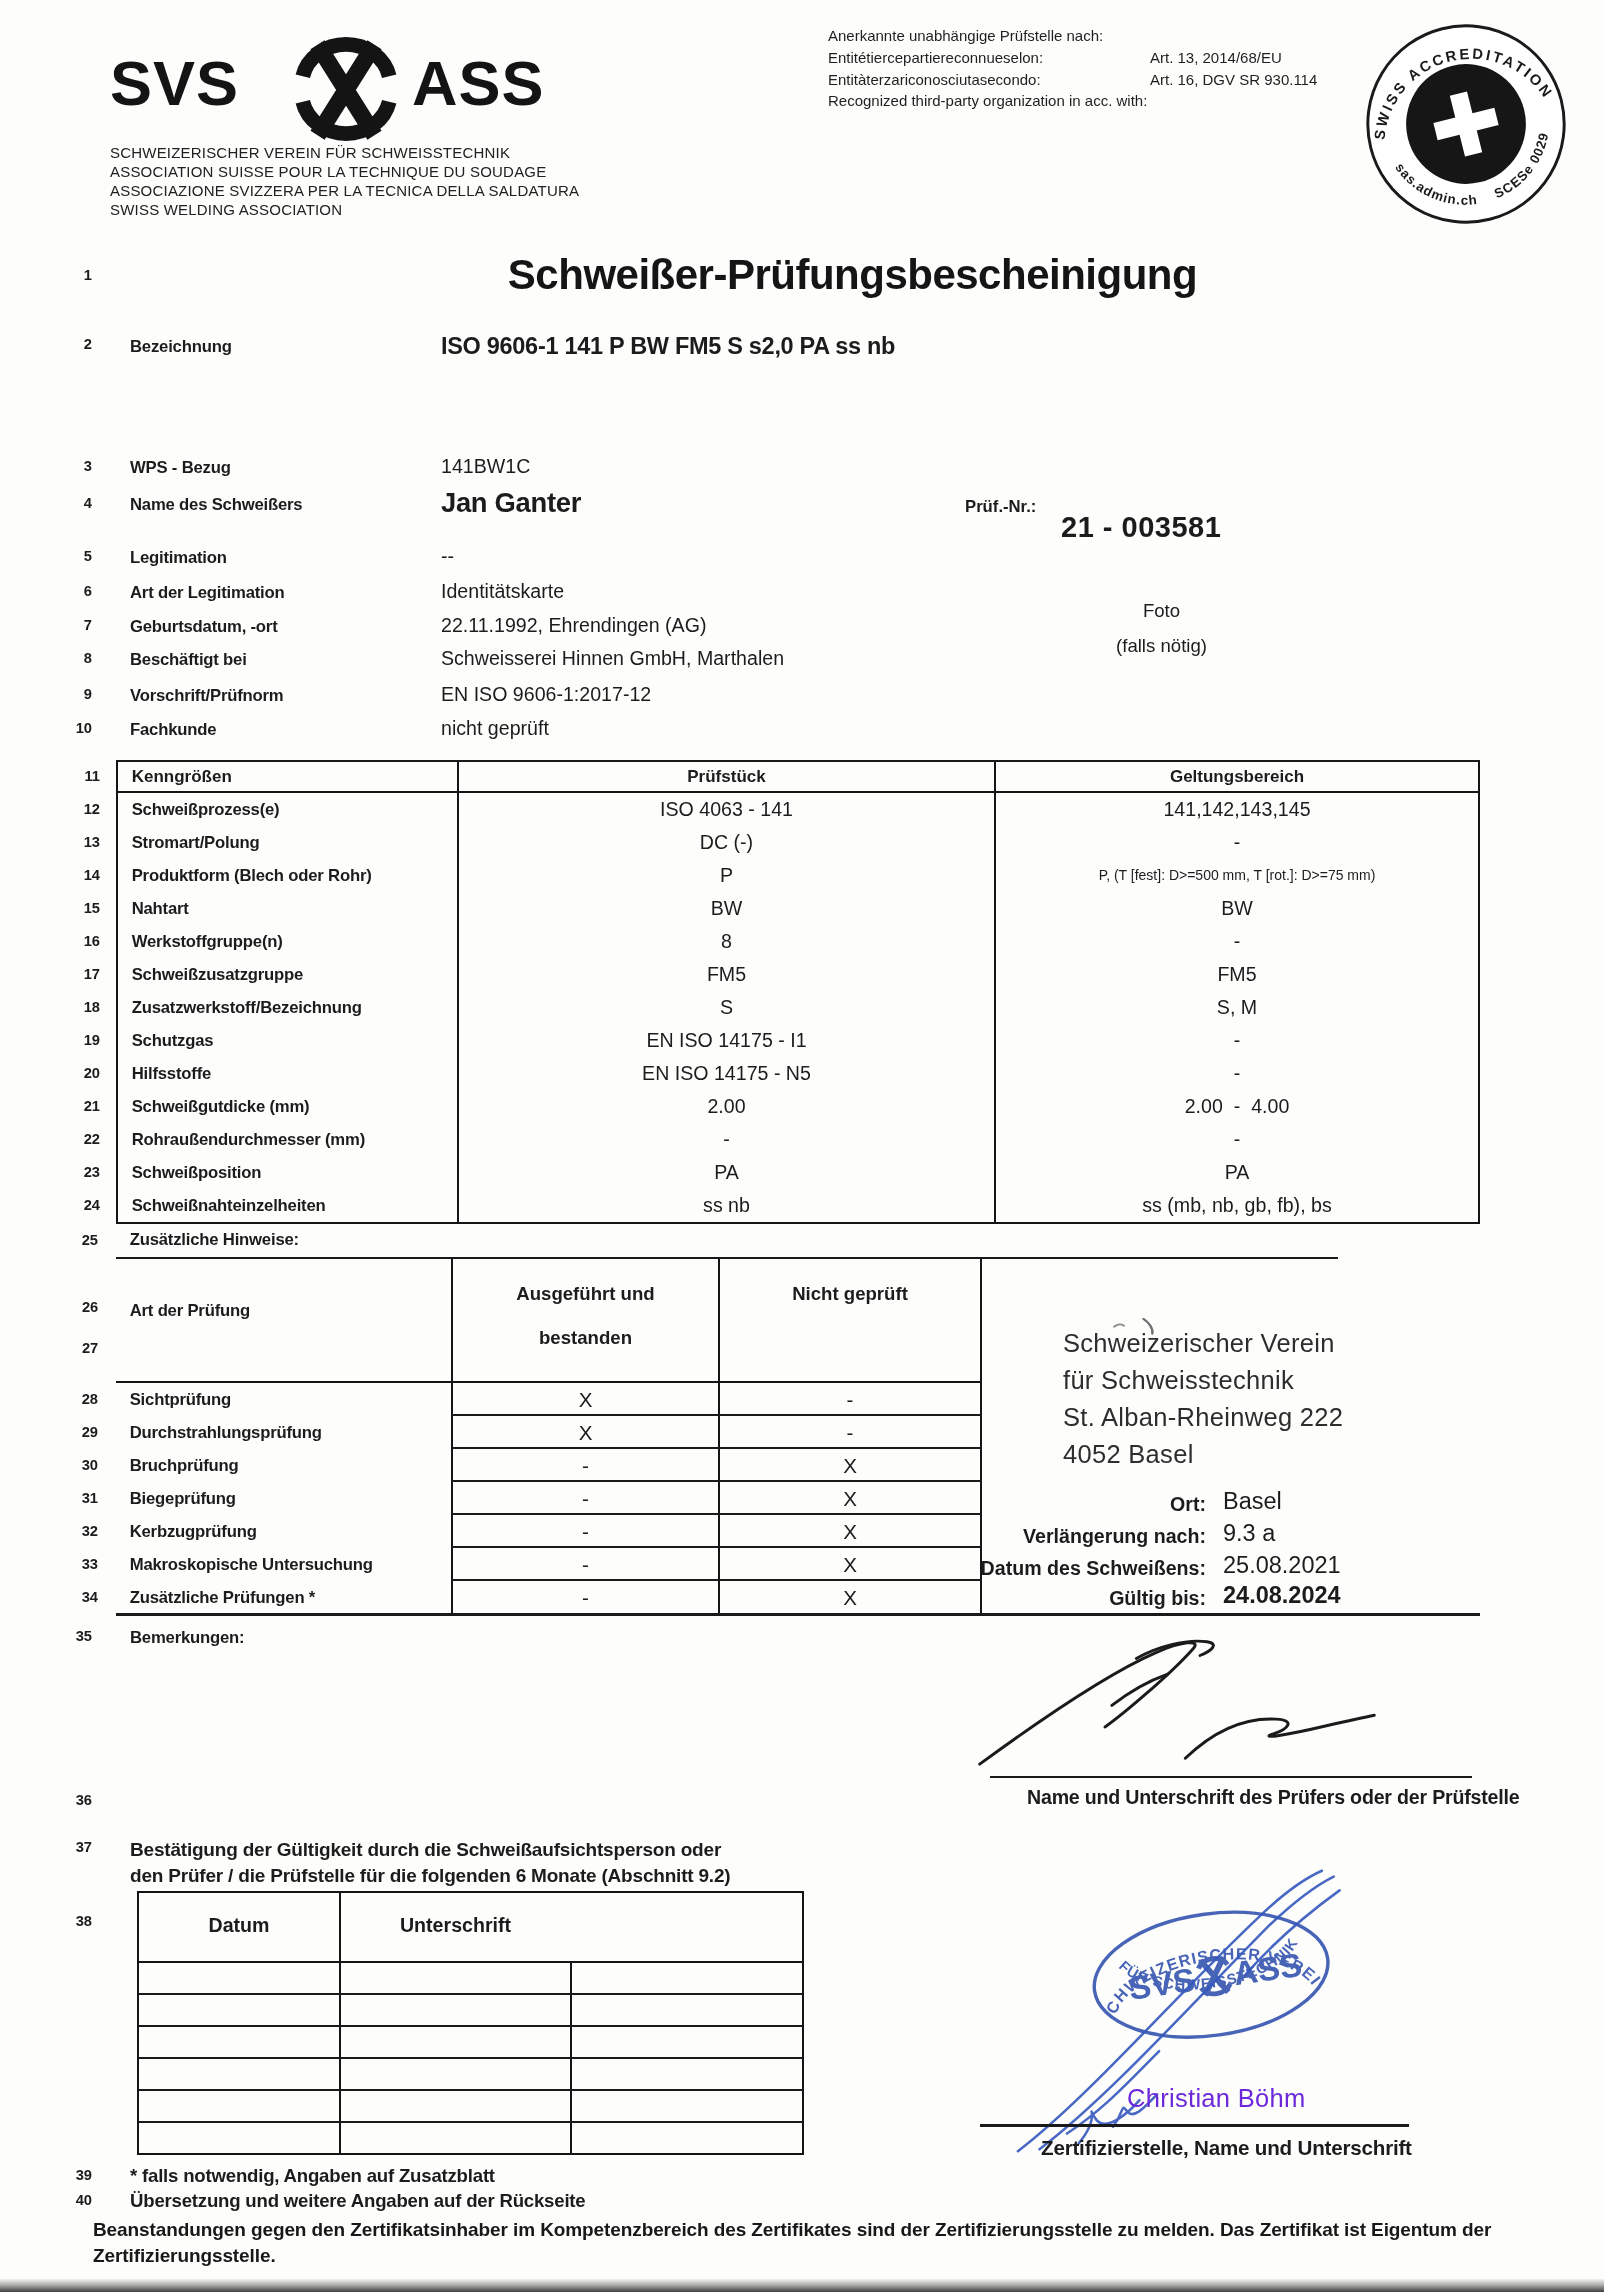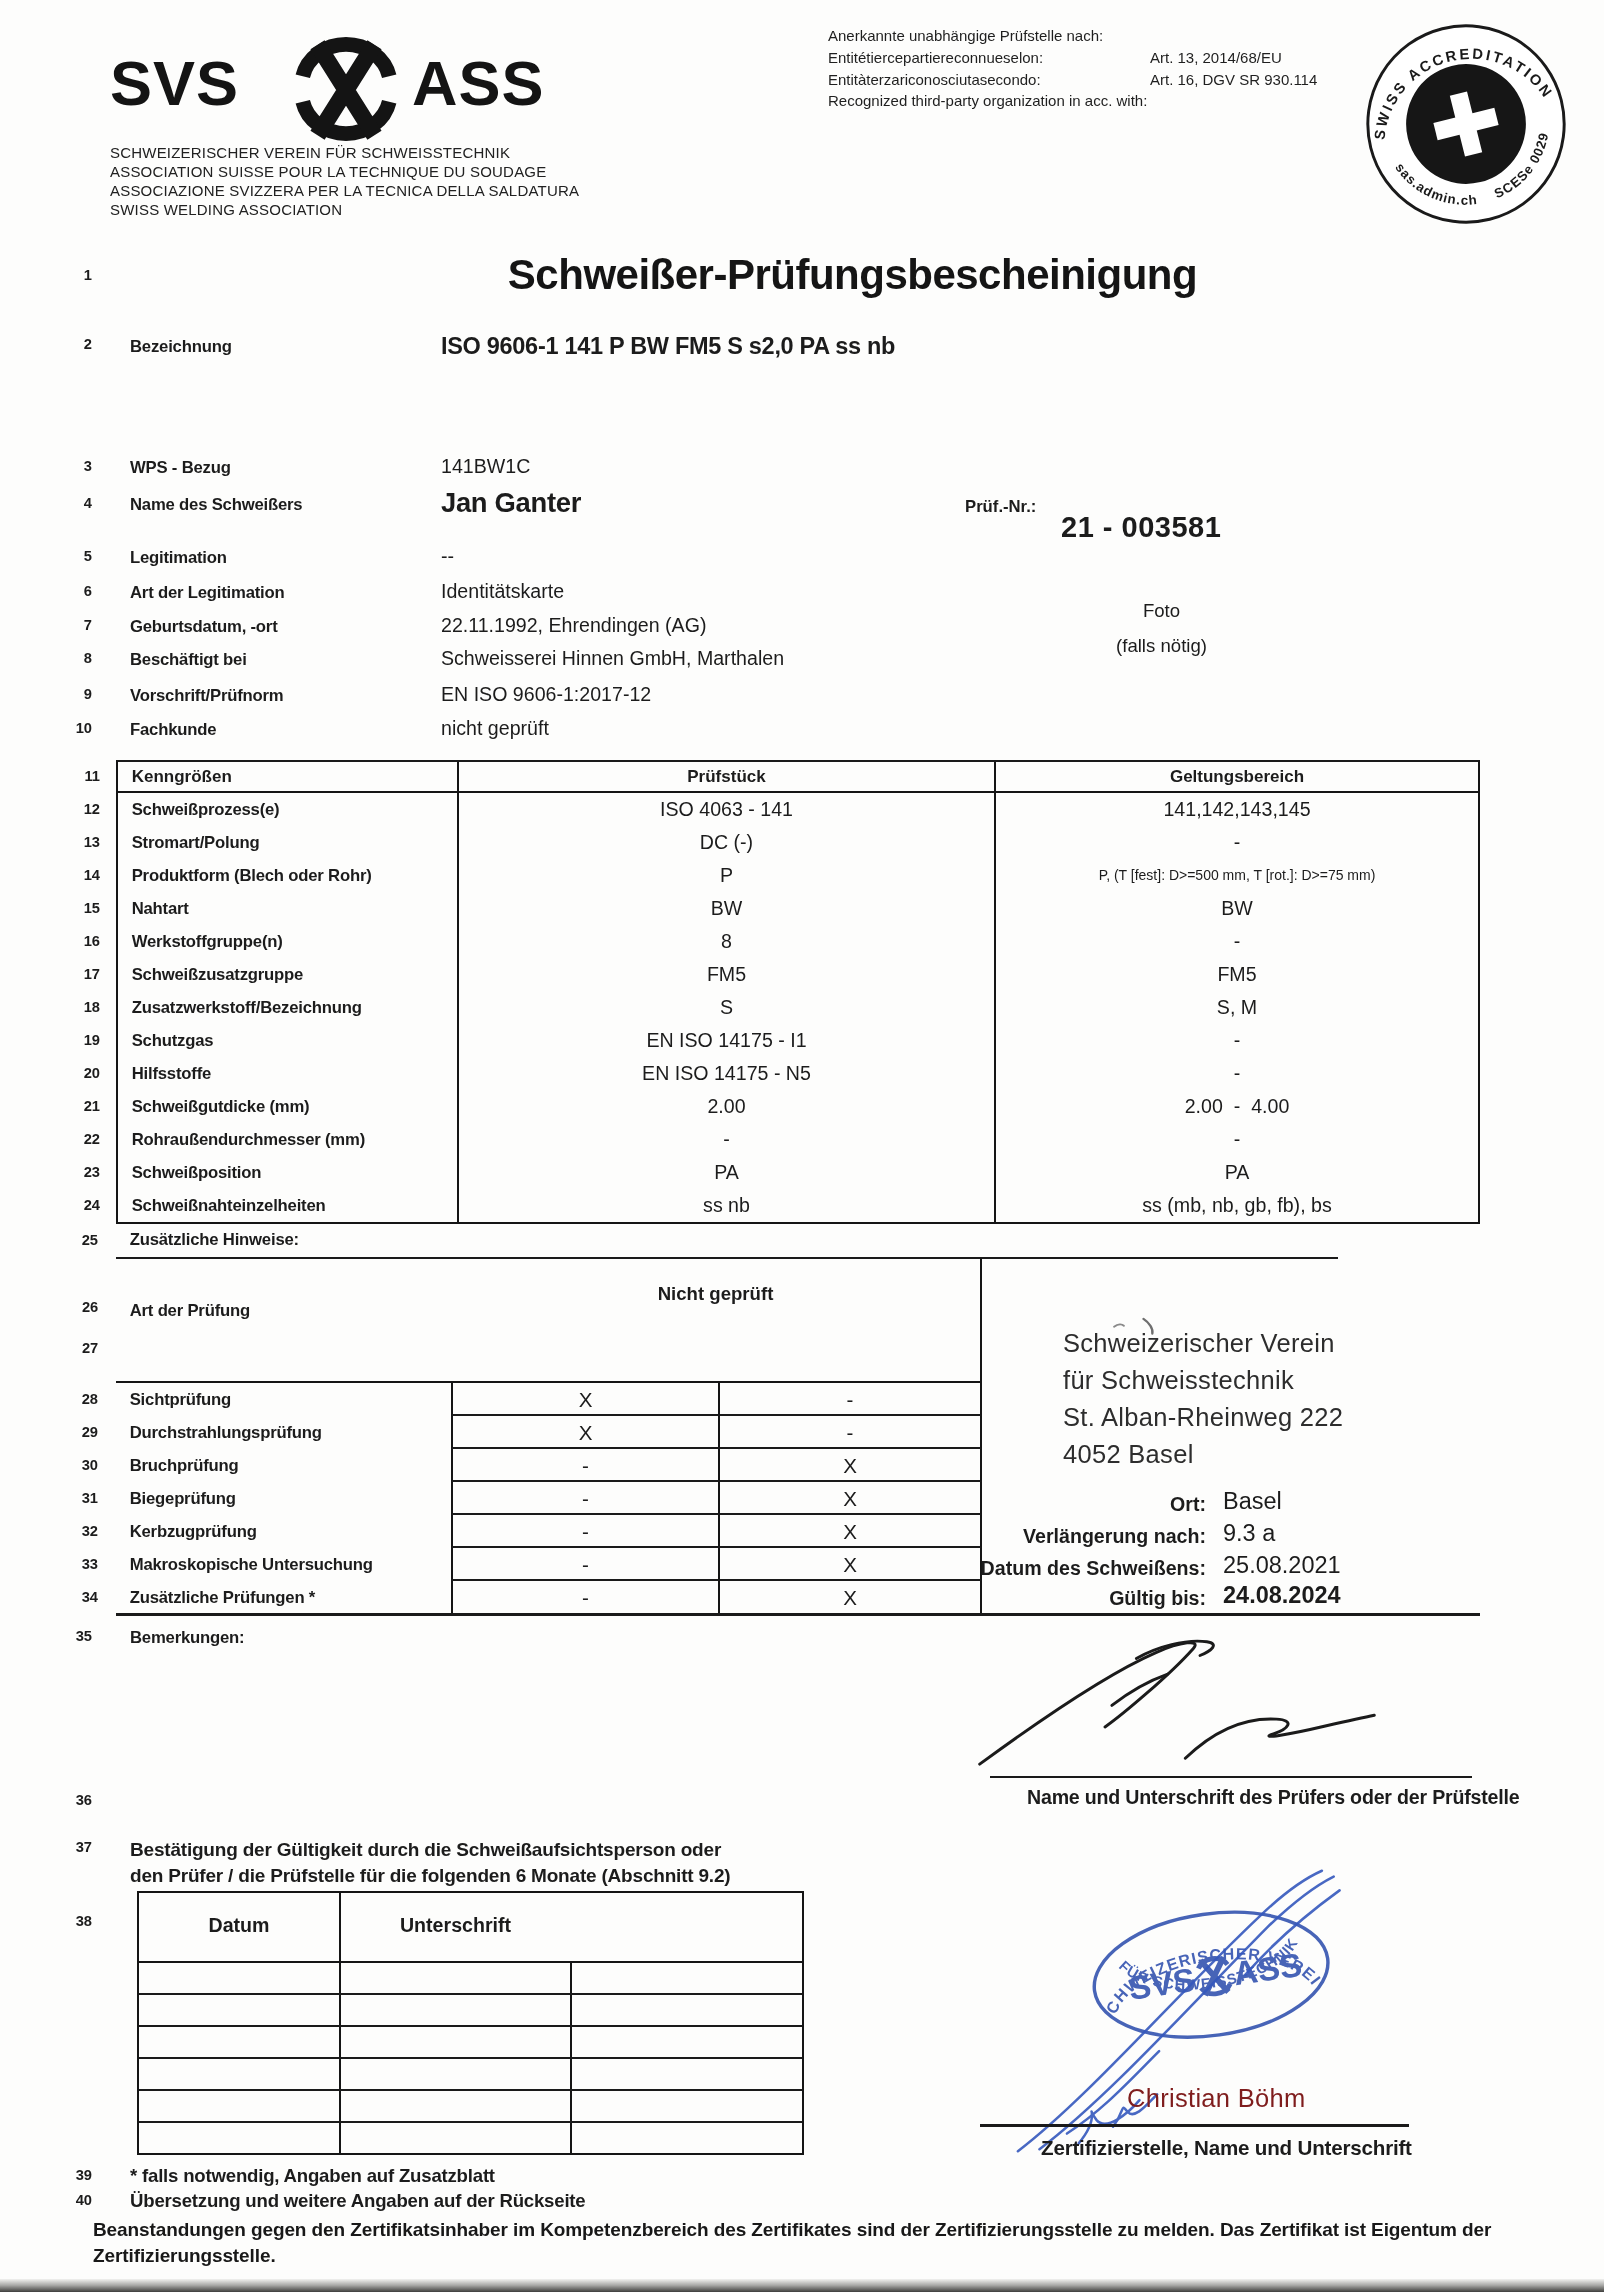--- a/index.html
+++ b/index.html
@@ -258,20 +258,24 @@
     <span class="rowno" style="line-height:34px;">25</span>
     <span class="lbl" style="margin-left:13.7px;">Zusätzliche Hinweise:</span>
   </div>
 
   <div class="tt">
     <div class="tt-h">
       <div class="tt-c0">
         <span class="rowno" style="top:41px;">26</span>
         <span class="rowno" style="top:82px;">27</span>
         <span style="position:absolute;top:43px;">Art der Prüfung</span>
+      </div>
+      <div class="tt-c1">
+        <div style="position:absolute;top:24.5px;width:100%;font-weight:bold;font-size:18.6px;">Ausgeführt und</div>
+        <div style="position:absolute;top:69px;width:100%;font-weight:bold;font-size:18.6px;">bestanden</div>
       </div>
       <div class="tt-c2">
         <div style="position:absolute;top:24.5px;width:100%;font-weight:bold;font-size:18.6px;">Nicht geprüft</div>
       </div>
     </div>
     <div class="tt-r b">
         <span class="rowno">28</span>
         <div class="tt-c0">Sichtprüfung</div>
         <div class="tt-c1">X</div>
         <div class="tt-c2">-</div>
@@ -427,21 +431,21 @@
     </g>
     <g stroke="#3558bd" stroke-width="2.6" fill="none" stroke-linecap="round" opacity="0.9">
       <path d="M 8 300 C 80 245 170 140 255 60 C 280 36 300 22 318 14"></path>
       <path d="M 30 298 C 100 245 185 150 262 72 C 288 47 310 30 330 20"></path>
       <path d="M 58 282 C 95 258 122 228 152 198"></path>
       <path d="M 70 292 C 95 262 75 250 88 268 C 98 280 120 262 132 248"></path>
       <path d="M 240 120 C 268 88 300 60 336 34"></path>
       <path d="M 105 275 C 118 258 112 250 120 260 C 127 268 140 252 150 242"></path>
     </g>
   </svg>
-  <div class="abs" style="left:1127px;top:2084px;font-size:25.5px;letter-spacing:0.3px;color:#7f1d1d;">Christian Böhm</div>
+  <div class="abs" style="left:1127px;top:2084px;font-size:25.5px;letter-spacing:0.3px;color:#6d28d9;">Christian Böhm</div>
   <div class="line" style="left:980px;top:2124px;width:429px;height:2.5px;"></div>
   <div class="abs caption-b" style="left:1041px;top:2136px;font-size:20.6px;">Zertifizierstelle, Name und Unterschrift</div>
 
   <div class="frow" style="top:2164px;">
     <span class="num">39</span>
     <span class="abs fnote" style="left:130px;top:1px;">* falls notwendig, Angaben auf Zusatzblatt</span>
   </div>
   <div class="frow" style="top:2189px;">
     <span class="num">40</span>
     <span class="abs fnote" style="left:130px;top:1px;">Übersetzung und weitere Angaben auf der Rückseite</span>

